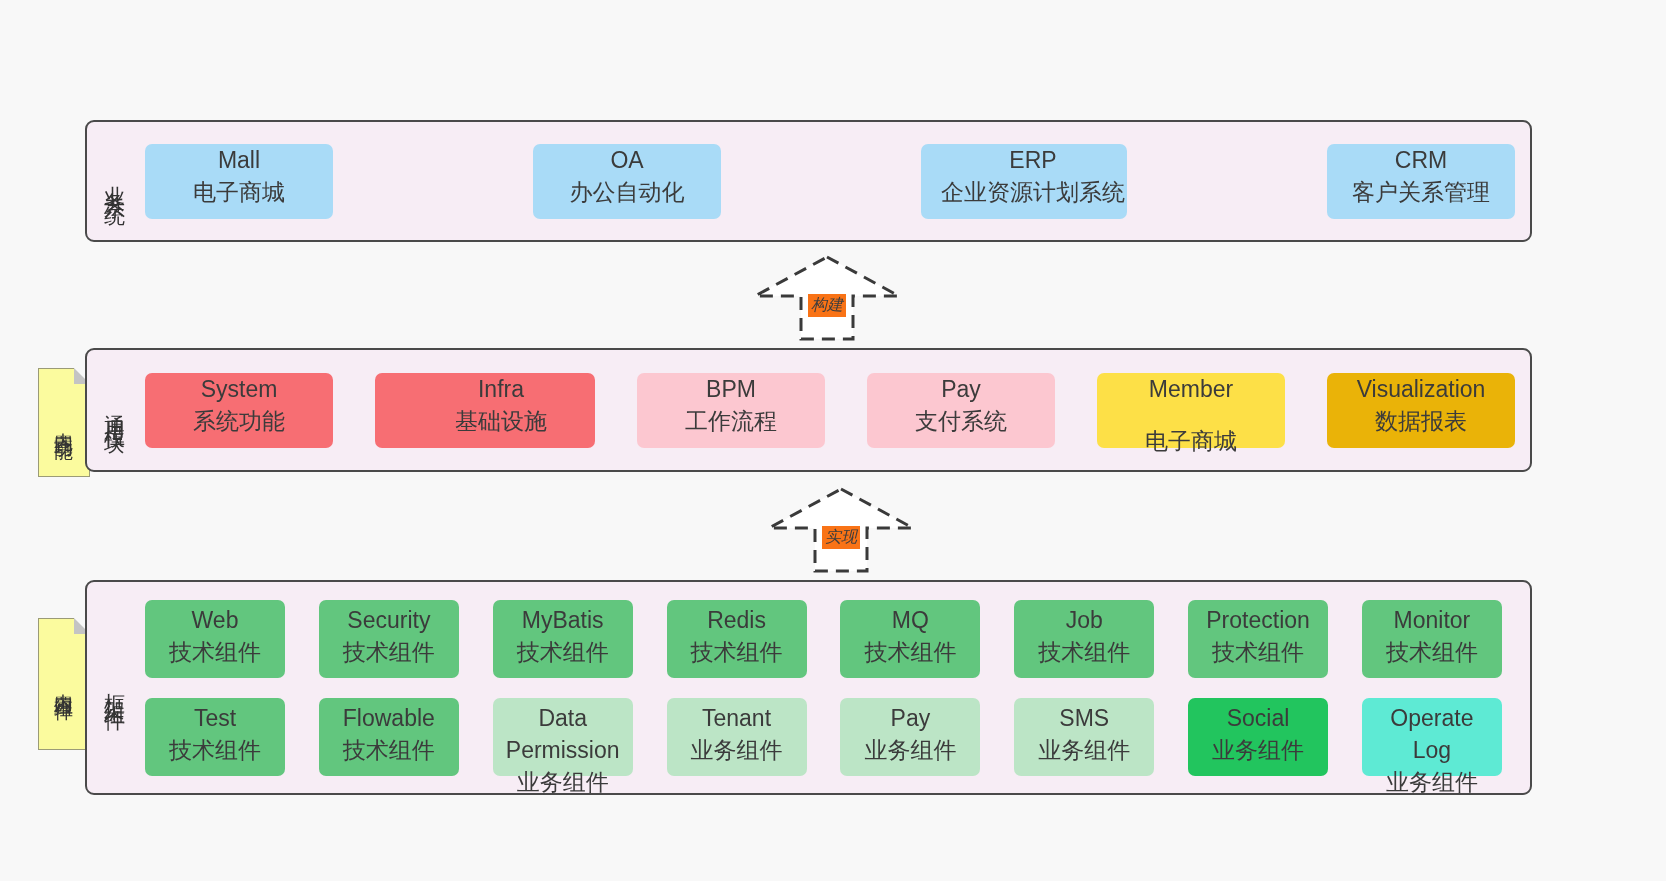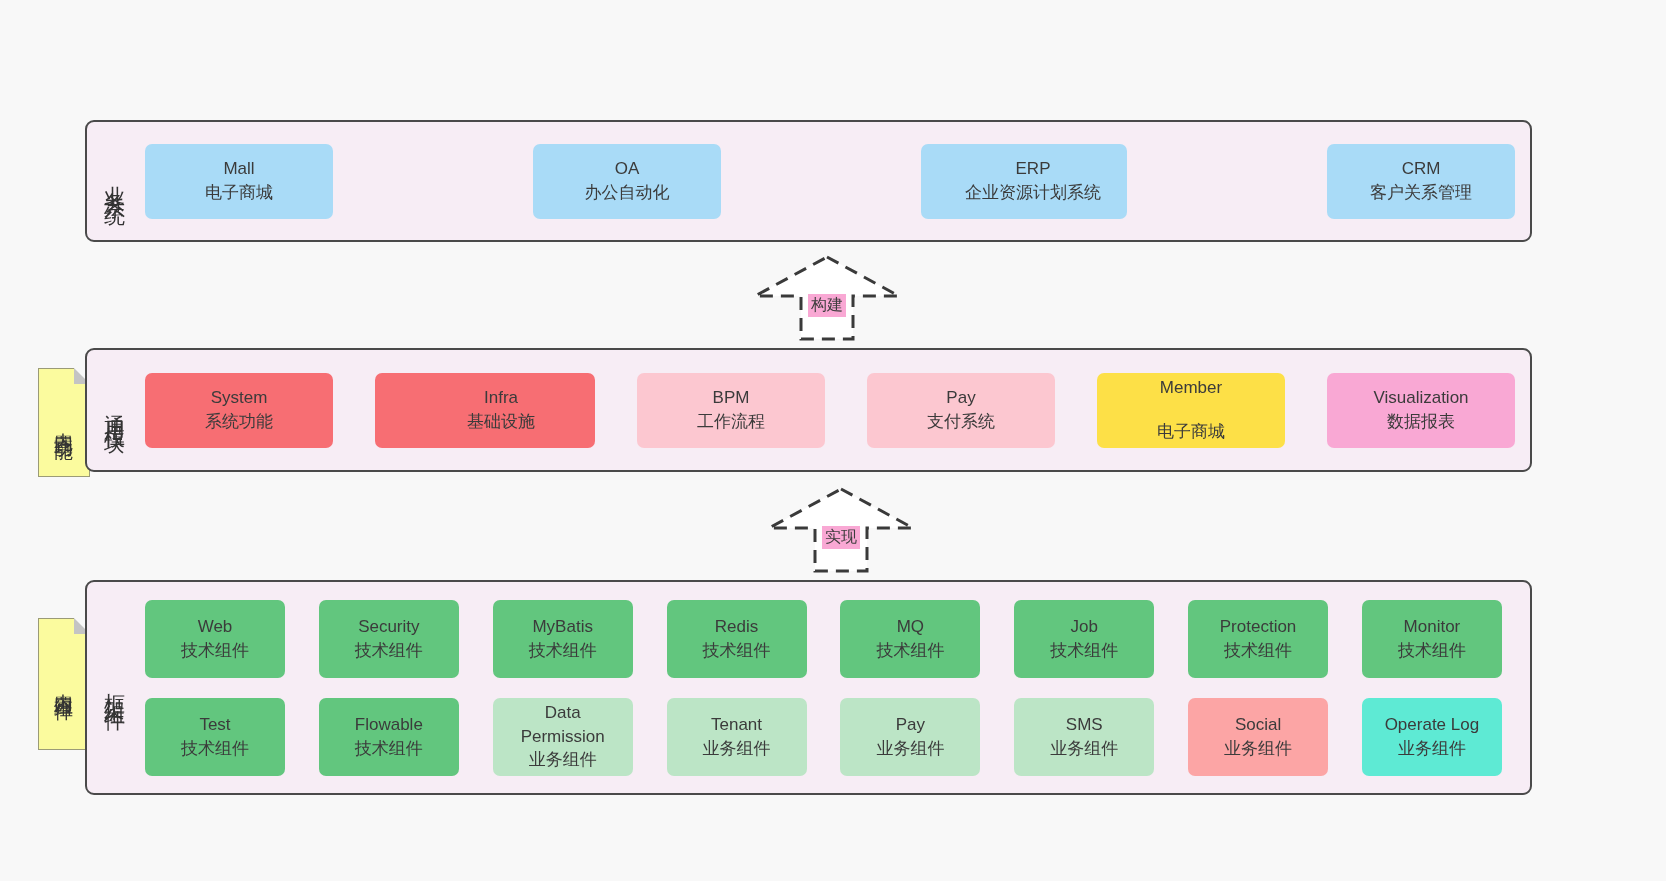--- a/index.html
+++ b/index.html
@@ -41,35 +41,35 @@
   #layer-modules{top:348px;height:124px;}
   #layer-components{top:580px;height:215px;}
 
   .title-col{flex:0 0 56px;display:flex;align-items:center;justify-content:center;}
   .title-col .vtext{font-size:21px;letter-spacing:6px;}
 
   .box-grid{flex:1;display:flex;flex-direction:column;justify-content:center;gap:20px;padding:0 15px 0 2px;}
   #layer-components .box-grid{padding-right:28px;}
   .box-row{display:flex;justify-content:space-between;}
   .box{
-    border-radius:7px;display:flex;flex-direction:column;align-items:center;justify-content:center;
-    text-align:center;font-size:17px;line-height:1.4;color:var(--box-text);
+    border-radius:7px;display:flex;flex-direction:column;align-items:center;justify-content:flex-start;
+    text-align:center;font-size:23px;line-height:1.4;color:var(--box-text);
   }
   #layer-business .box,#layer-modules .box{width:188px;height:75px;}
-  #layer-components .box{width:140px;height:78px;padding:12px 14px;box-sizing:border-box;}
+  #layer-components .box{width:140px;height:78px;padding:4px 14px;box-sizing:border-box;}
 
   
   .arrow{position:absolute;width:150px;height:88px;}
   #arrow-build{left:752px;top:254px;}
   #arrow-implement{left:766px;top:486px;}
   .arrow svg{position:absolute;inset:0;width:100%;height:100%;}
   .arrow polygon{fill:#ffffff;stroke:var(--arrow-stroke);stroke-width:3;stroke-dasharray:13 8;}
   .arrow-label{
     position:absolute;left:50%;top:40px;transform:translateX(-50%);
-    background:#f9a8d4;padding:1px 3px;font-size:16px;color:#3d3d3d;white-space:nowrap;
+    background:#f97316;padding:1px 3px;font-size:16px;color:#3d3d3d;white-space:nowrap;font-style:italic;
   }
 </style>
 </head>
 <body>
 
 <div class="canvas">
 
   <div class="note" id="note-functions">
     <span class="vtext">内置功能</span>
     <i class="fold"></i>
@@ -131,21 +131,21 @@
             <div>工作流程</div>
           </div>
           <div class="box" style="background: rgb(252, 199, 208);">
             <div>Pay</div>
             <div>支付系统</div>
           </div>
           <div class="box" style="background: #fde047; gap: 20px;">
             <div>Member</div>
             <div>电子商城</div>
           </div>
-          <div class="box" style="background: #f9a8d4;">
+          <div class="box" style="background: #eab308;">
             <div>Visualization</div>
             <div>数据报表</div>
           </div>
         </div>
       </div>
   </section>
 
   <div class="arrow" id="arrow-implement">
     <svg viewBox="0 0 150 88">
       <polygon points="75,3 147,42 101,42 101,85 49,85 49,42 3,42"></polygon>
@@ -210,21 +210,21 @@
             <div>业务组件</div>
           </div>
           <div class="box" style="background: rgb(188, 229, 198);">
             <div>Pay</div>
             <div>业务组件</div>
           </div>
           <div class="box" style="background: rgb(188, 229, 198);">
             <div>SMS</div>
             <div>业务组件</div>
           </div>
-          <div class="box" style="background: #fca5a5;">
+          <div class="box" style="background: #22c55e;">
             <div>Social</div>
             <div>业务组件</div>
           </div>
           <div class="box" style="background: #5eead4;">
             <div>Operate Log</div>
             <div>业务组件</div>
           </div>
         </div>
       </div>
   </section>

